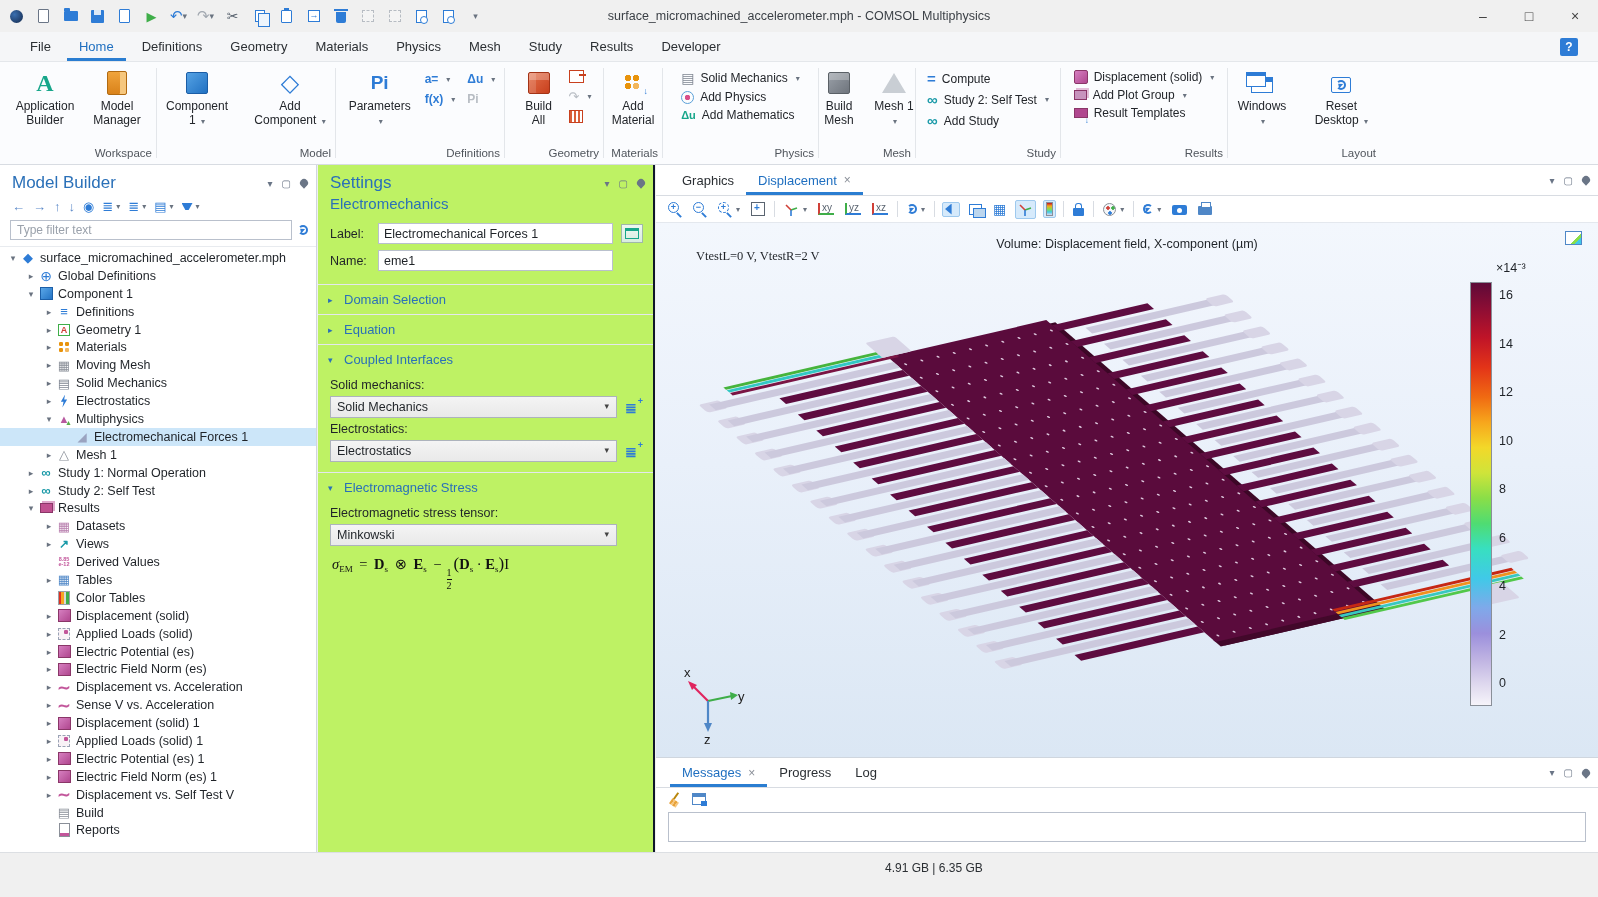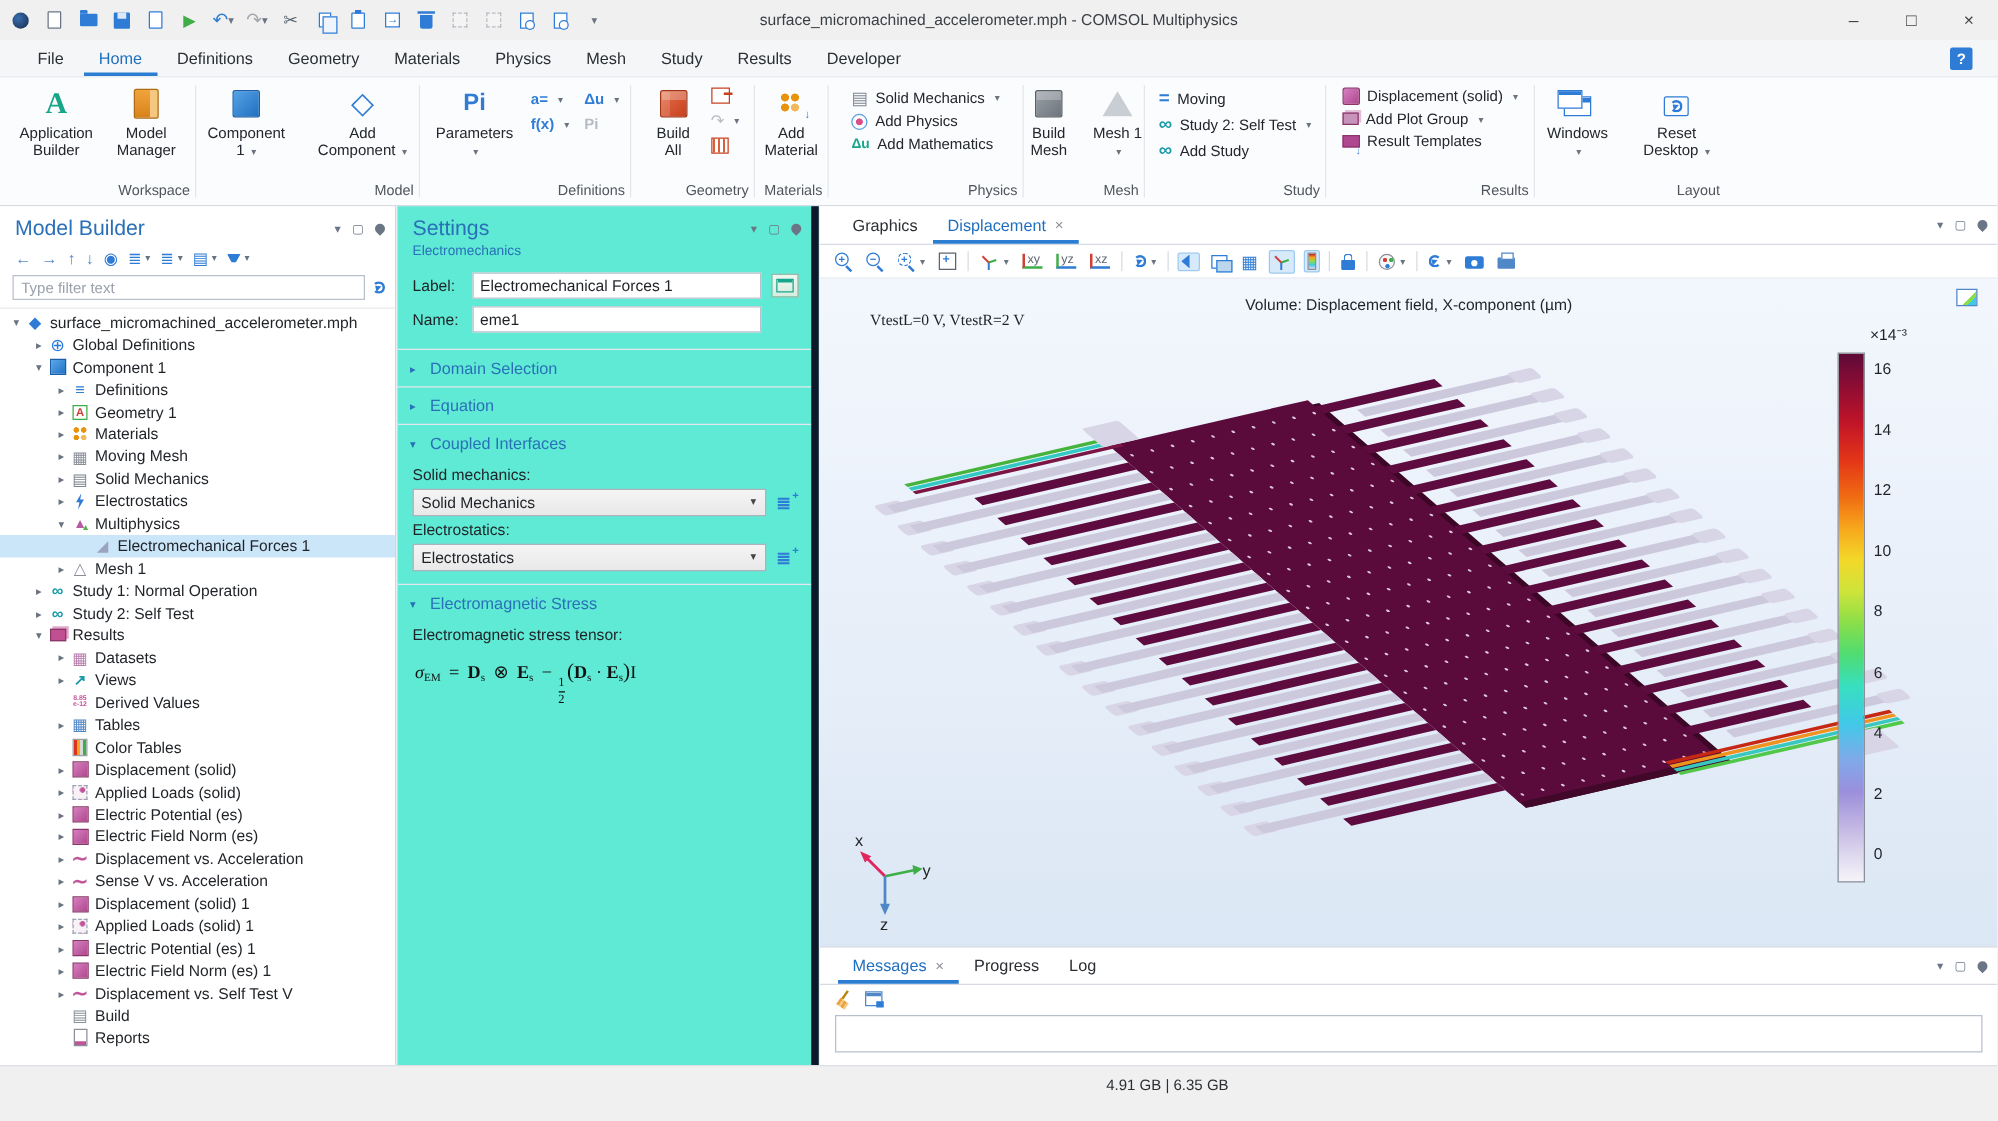--- a/index.html
+++ b/index.html
@@ -131,22 +131,22 @@
   .ti.derived::after{content:"e-12";font-size:5.5px;color:#c2559a;font-weight:bold;}
   .ti.tables::before{content:"▦";color:#4f87c7;font-size:13px;}
   .ti.colortables::before{content:"";width:10px;height:12px;background:linear-gradient(90deg,#e03020 0 25%,#f5a623 25% 50%,#d8d8d8 50% 75%,#3fae49 75% 100%);border:1px solid #9aa0a8;}
   .ti.plot3d::before{content:"";width:11px;height:11px;background:linear-gradient(135deg,#d67fc0,#b0478f);border:1px solid #8a3668;}
   .ti.loads::before{content:"";width:10px;height:10px;border:1.2px dashed #9aa3b5;background:radial-gradient(circle 2px at 70% 30%,#c2559a 2px,transparent 2.4px),#f8f2f6;}
   .ti.plot1d::before{content:"∼";color:#c2559a;font-weight:bold;font-size:16px;}
   .ti.export::before{content:"▤";color:#8a8f98;font-size:13px;}
   .ti.reports::before{content:"";width:9px;height:12px;background:#fff;border:1px solid #8a8f98;box-shadow:inset 0 -3px 0 #c2559a;}
 
   
-  .settings-panel{position:absolute;left:318px;top:165px;width:337px;bottom:45px;background:#5eead4;border-right:6px solid #0f172a;display:flex;flex-direction:column;overflow:hidden;}
-  .settings-sub{font-size:11px;color:#2a70b8;padding:0 0 8px 12px;}
+  .settings-panel{position:absolute;left:318px;top:165px;width:337px;bottom:45px;background:#bef264;border-right:2px solid #0f172a;display:flex;flex-direction:column;overflow:hidden;}
+  .settings-sub{font-size:15px;color:#2a70b8;padding:0 0 8px 12px;}
   .field-row{display:flex;align-items:center;gap:8px;padding:3px 10px 3px 12px;}
   .field-label{font-size:12.5px;width:40px;flex:none;}
   .field-input{flex:1;height:21px;border:1px solid #b9c0cc;font-size:12.5px;padding:0 5px;background:#fff;color:#1f2328;}
   .edit-label-btn{width:22px;height:19px;border:1px solid #9fb8a9;background:linear-gradient(180deg,#eef7f1,#d8ece0);flex:none;display:flex;align-items:center;justify-content:center;}
   .edit-label-btn::before{content:"";width:12px;height:9px;border:1.3px solid #17a68a;box-shadow:inset 0 2px 0 #17a68a;}
   .sec{border-top:1px solid #e4e8ee;}
   .sec-head{display:flex;align-items:center;gap:6px;padding:7px 10px;font-size:13px;color:#2a70b8;}
   .sec-chev{font-size:9px;color:#2a70b8;width:10px;}
   .sec-body{padding:0 12px 10px 12px;}
   .fld-caption{font-size:12.5px;padding:4px 0 4px 0;}
@@ -454,21 +454,21 @@
     </div>
     <div class="rlabel">Mesh</div>
   </div>
   <div class="rsep"></div>
 
   <div class="rgroup" style="width:144px">
     <div class="rbody">
       <div class="rrows">
         <span class="rrow">
             <span class="ic-eq">=</span>
-            <span>Moving</span>
+            <span>Compute</span>
           </span>
         <span class="rrow">
             <span class="ic-inf">∞</span>
             <span>Study 2: Self Test</span>
             <span class="caret">▾</span>
           </span>
         <span class="rrow">
             <span class="ic-inf">∞</span>
             <span>Add Study</span>
           </span>
@@ -806,20 +806,25 @@
       </div>
     </div>
   </div>
   <div class="sec">
     <div class="sec-head">
       <span class="sec-chev">▾</span>
       <span>Electromagnetic Stress</span>
     </div>
     <div class="sec-body">
       <div class="fld-caption">Electromagnetic stress tensor:</div>
+      <div class="combo-row" style="padding-right:24px">
+        <div class="combo">
+            <span>Minkowski</span>
+          </div>
+      </div>
       <div class="eqwrap">
         <i>σ</i><sub>EM</sub>
         <span class="sp">=</span>
         <b>D</b><sub>s</sub>
         <span class="sp">⊗</span>
         <b>E</b><sub>s</sub>
         <span class="sp">−</span><span class="frac">
             <span>1</span>
             <span class="fbar"></span>
             <span>2</span>

